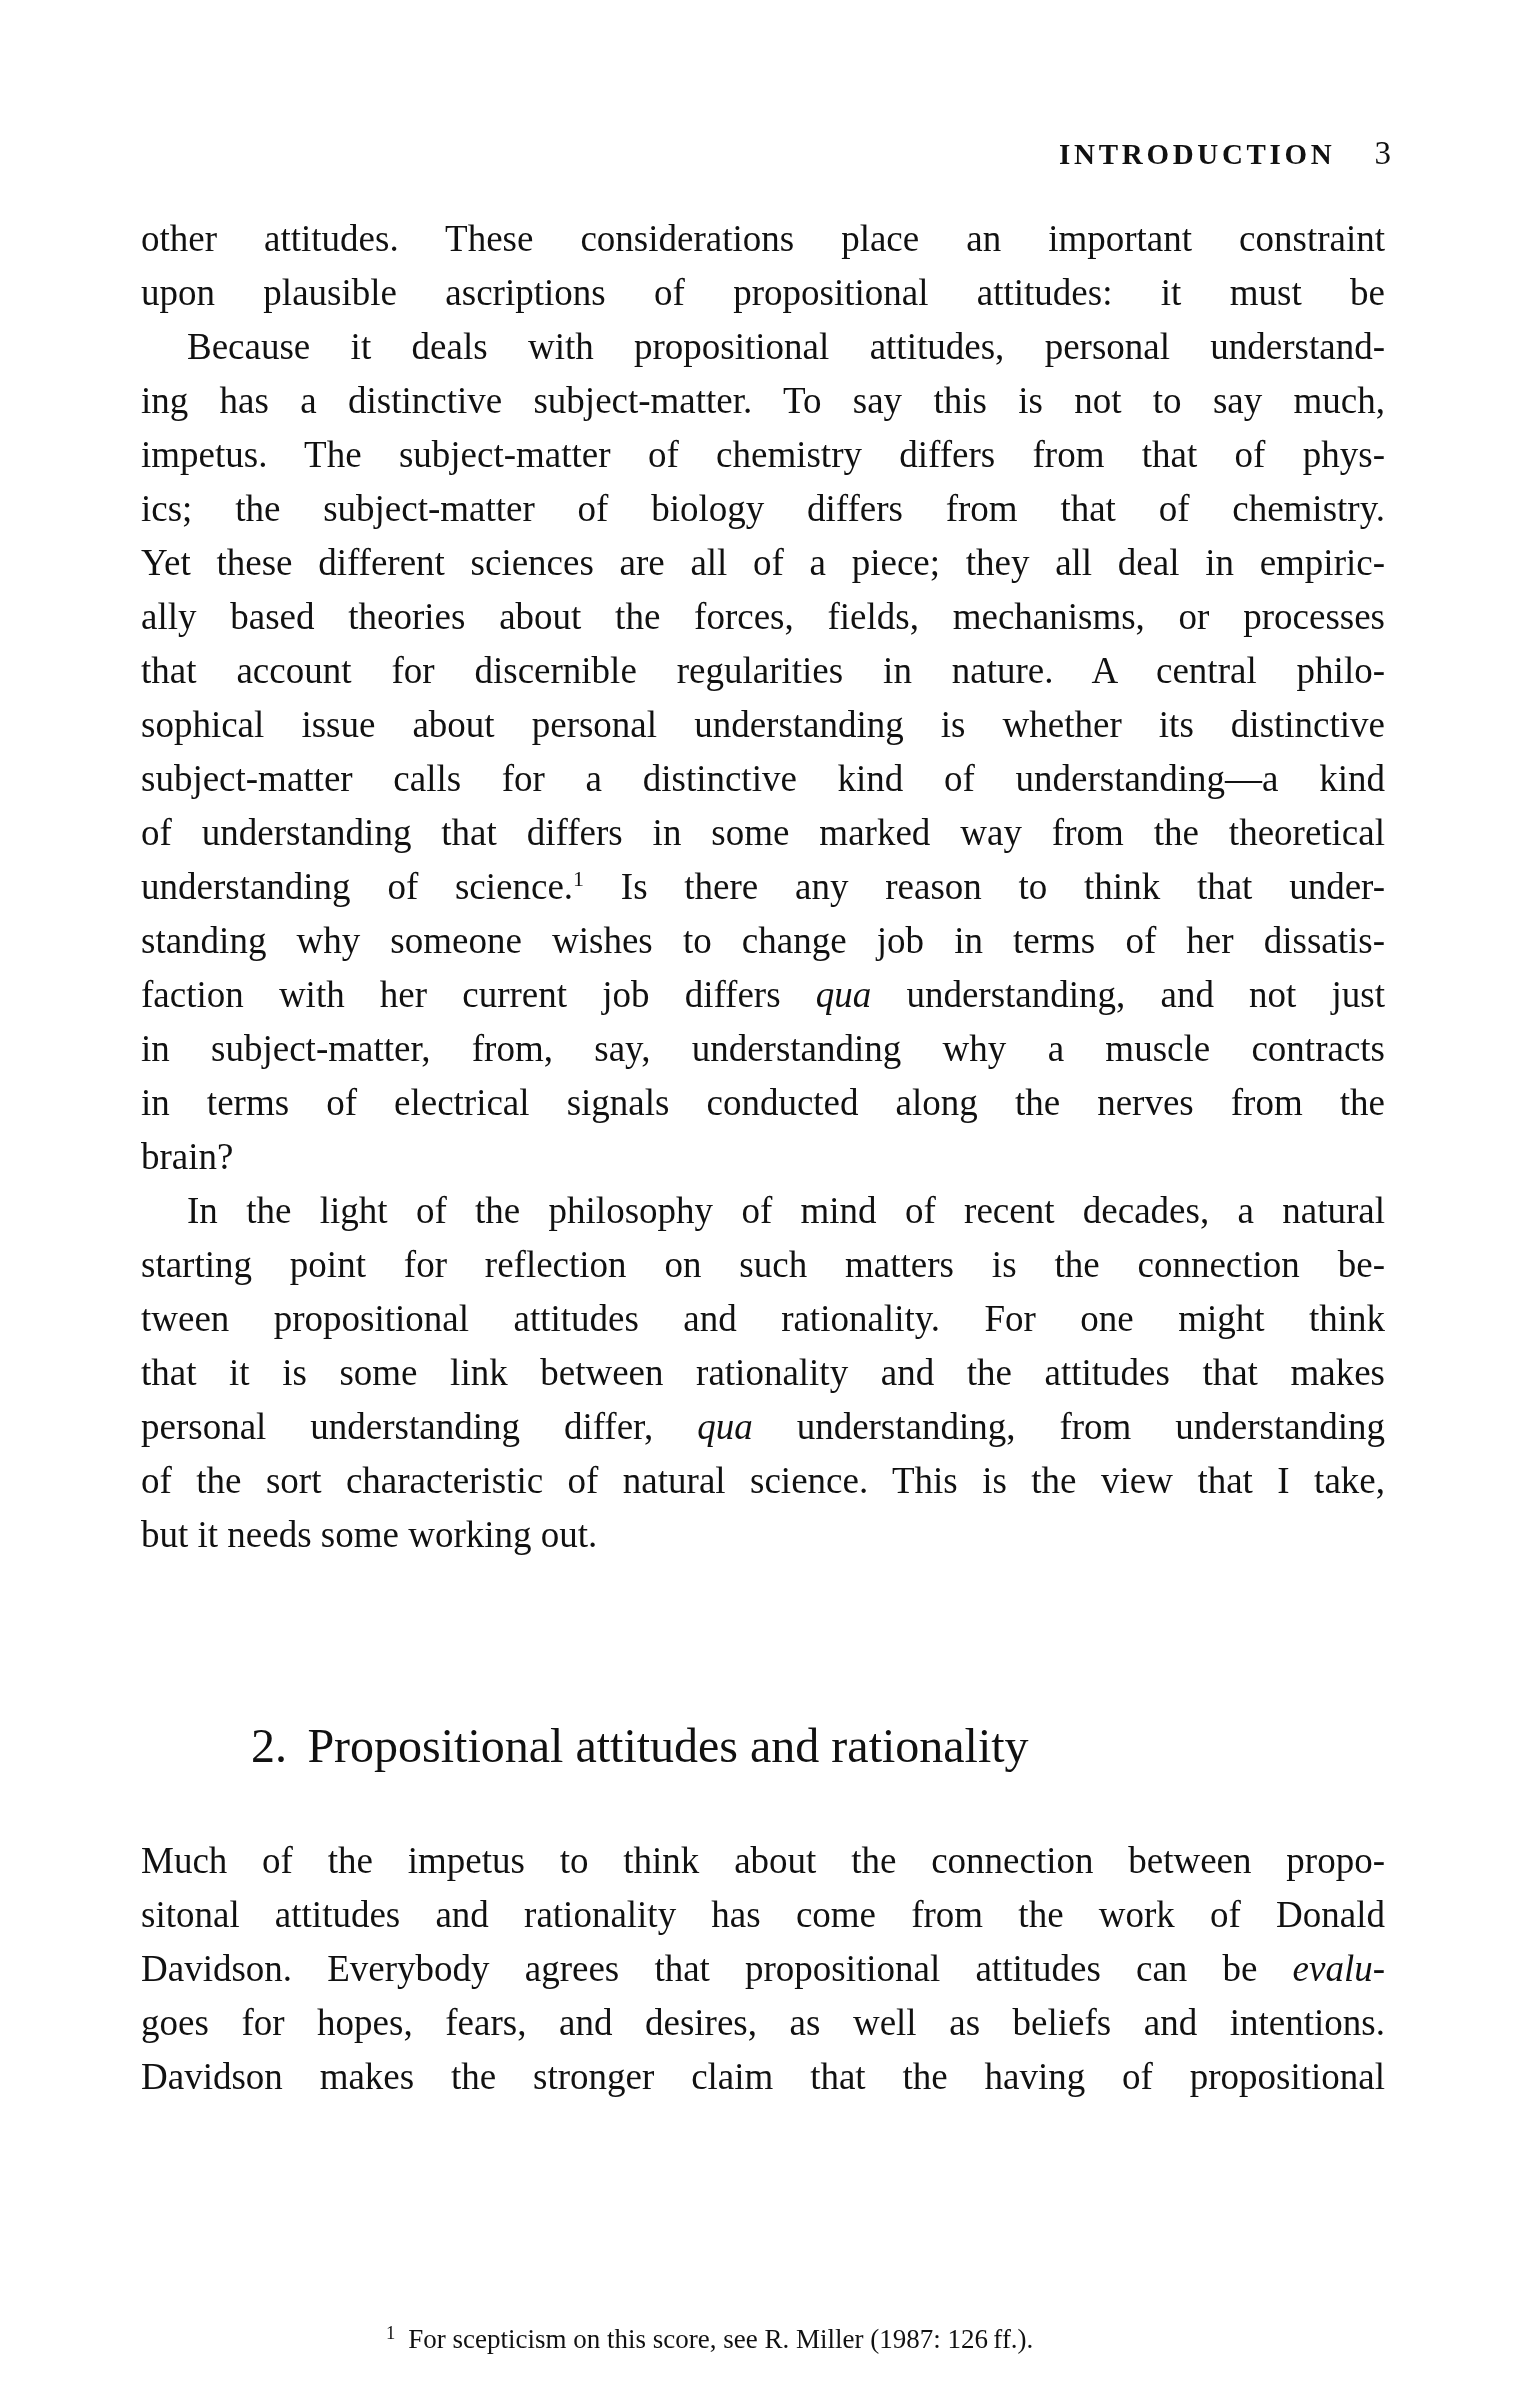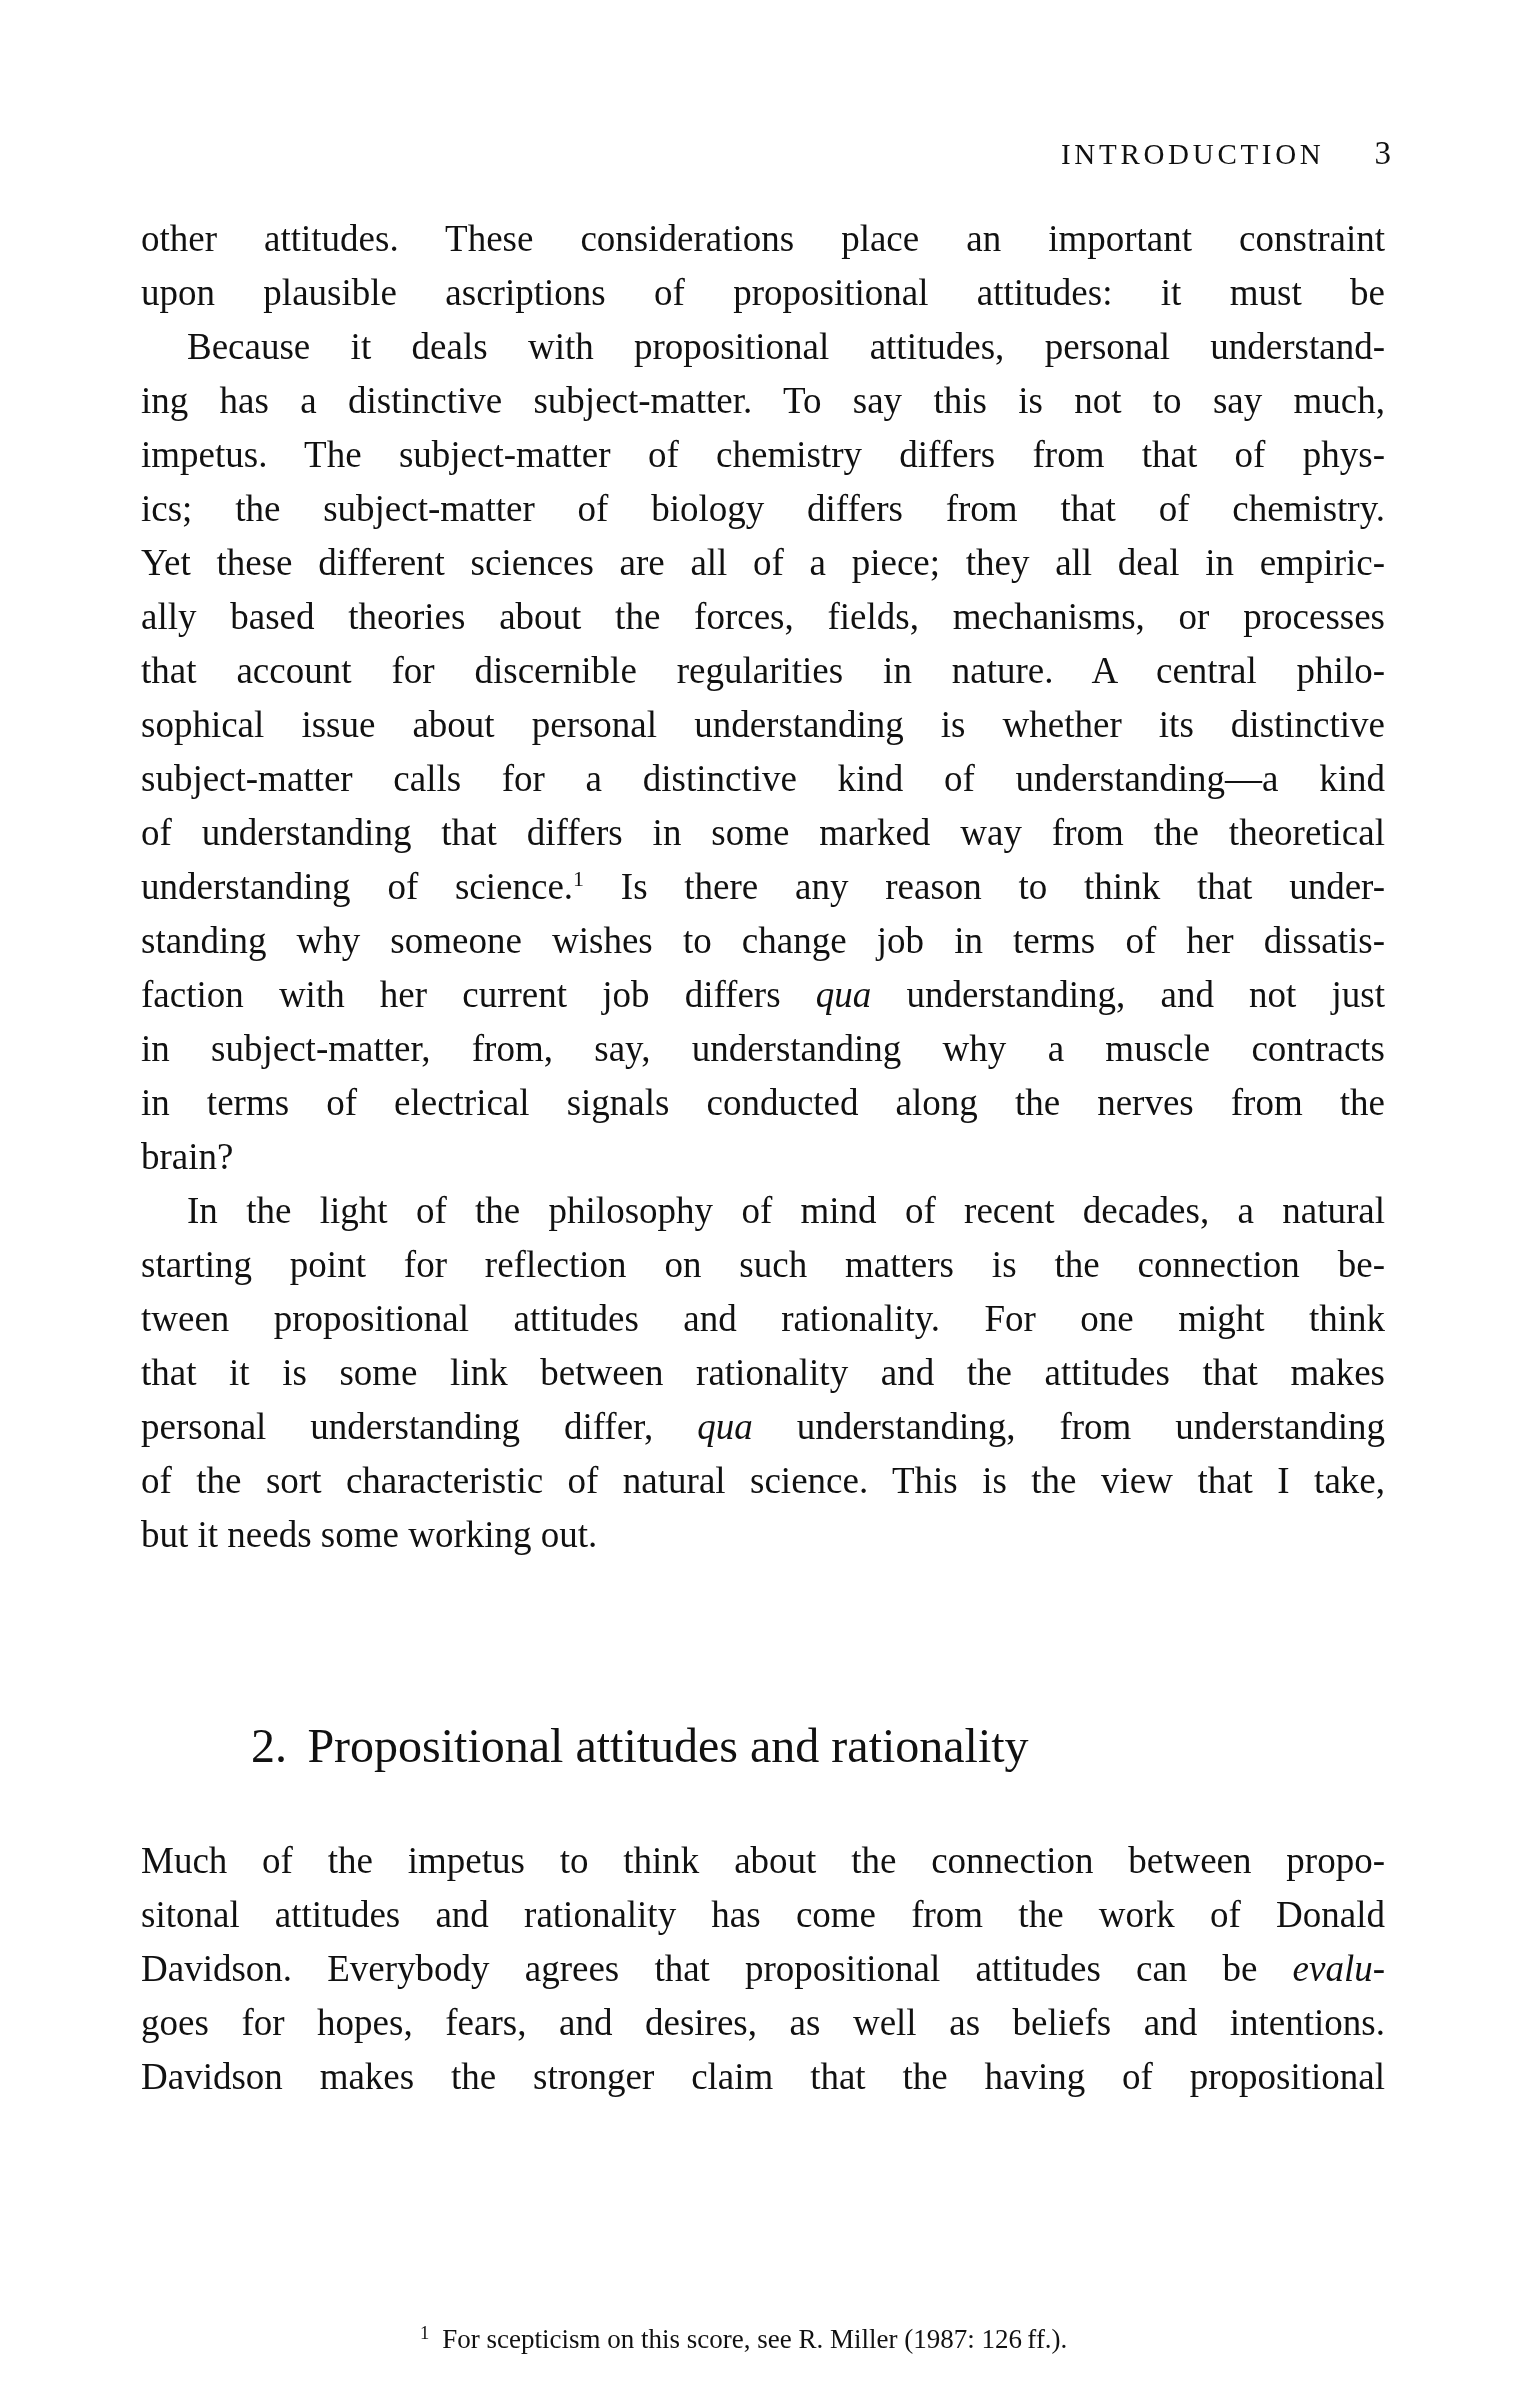--- a/index.html
+++ b/index.html
@@ -4,41 +4,41 @@
 <style>
   html, body { margin: 0; padding: 0; background: #ffffff; }
   body {
     width: 1531px; height: 2401px; position: relative; overflow: hidden;
     font-family: "Liberation Serif", "DejaVu Serif", serif; color: #111111;
   }
   .running-head {
     position: absolute; top: 135px; left: 946px; width: 445px;
     font-size: 29px; letter-spacing: 3.7px; text-align: right; white-space: nowrap;
   }
-  .running-head .title { margin-right: 50px; }
+  .running-head .title { margin-right: 39px; font-weight: bold; }
   .running-head .folio { font-size: 33px; letter-spacing: 0; }
   .body-text {
     position: absolute; left: 141px; width: 1244px;
     font-size: 37px; line-height: 54px; text-align: justify;
   }
   #block-1 { top: 212px; }
   .line { display: block; white-space: nowrap; text-align: justify; text-align-last: justify; height: 54px; }
   .line.last { text-align-last: left; }
   .line.indent { padding-left: 46px; }
   .line span, .line i { white-space: pre; }
   i { font-style: italic; }
   sup { font-size: 22px; vertical-align: 13px; line-height: 0; }
   .section-heading {
     position: absolute; top: 1718px; left: 230px;
     font-size: 48px; white-space: nowrap; margin-left: 21px;
   }
   .section-heading .num { margin-right: 20.4px; }
   #block-2 { top: 1834px; }
   .footnote {
-    position: absolute; top: 2322px; left: 420px;
+    position: absolute; top: 2322px; left: 386px;
     font-size: 27px; white-space: nowrap; text-align: center;
   }
   .footnote .fn-mark { font-size: 18.6px; vertical-align: 9.3px; margin-right: 13px; }
 </style>
 </head>
 <body>
 
 <div class="running-head">
   <span class="title">INTRODUCTION</span><span class="folio">3</span>
 </div>

